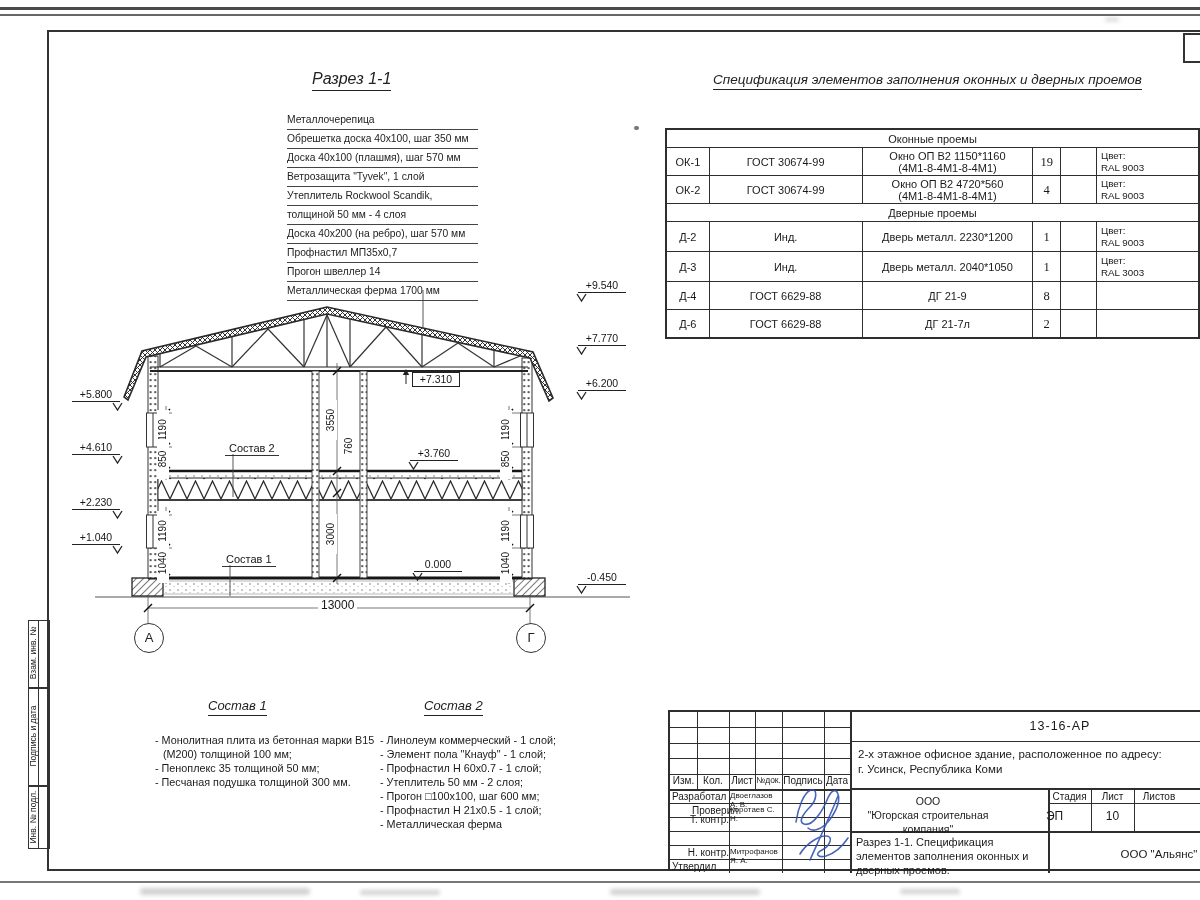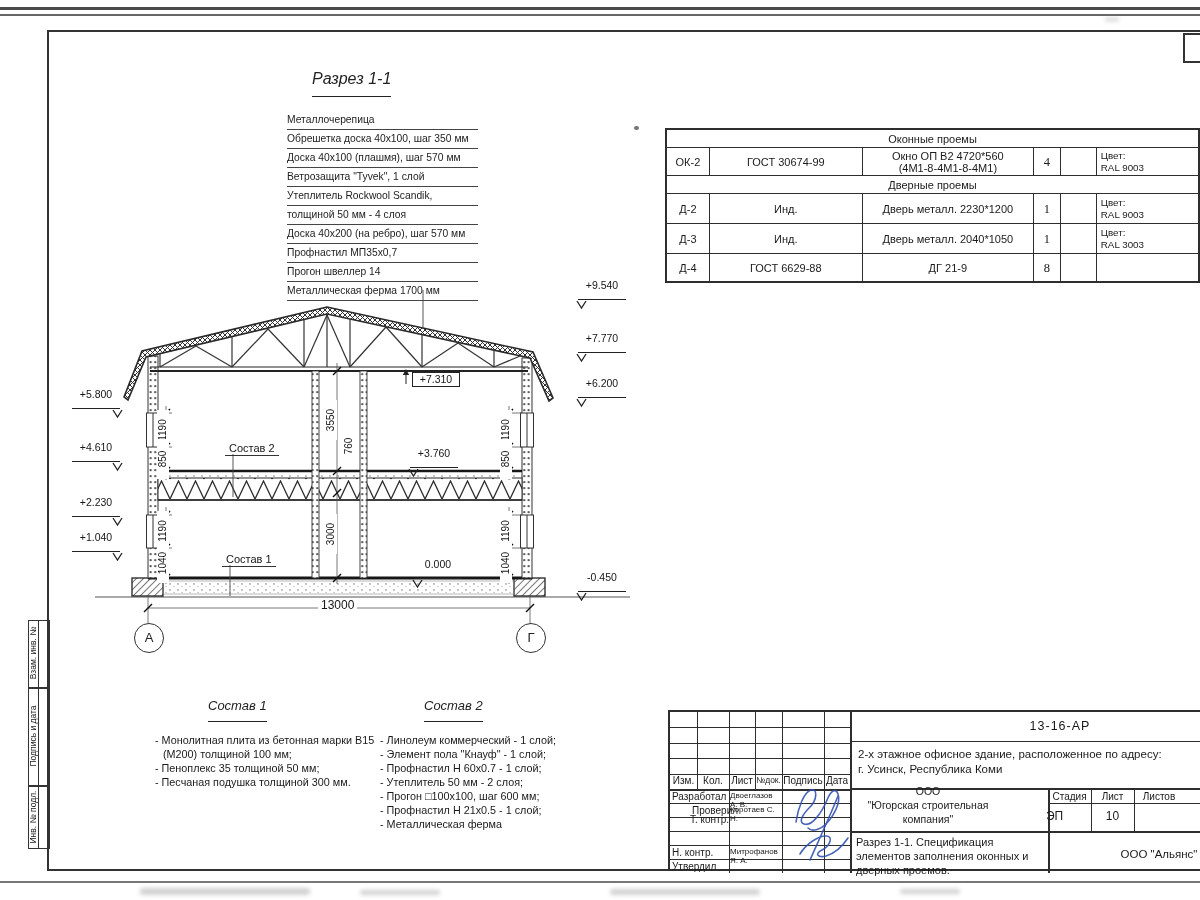--- a/index.html
+++ b/index.html
@@ -11,29 +11,29 @@
   .frame-left{position:absolute;left:47px;top:30px;width:2px;height:841px;background:#333;}
   .frame-top{position:absolute;left:47px;top:30px;width:1153px;height:2px;background:#333;}
   .frame-bottom{position:absolute;left:47px;top:869px;width:1153px;height:2px;background:#333;}
   .corner-box{position:absolute;left:1183px;top:33px;width:20px;height:26px;border:2px solid #333;border-right:none;}
   
   .sb-box{position:absolute;left:28px;width:20px;border:1.5px solid #333;}
   .sb-box .split{position:absolute;left:9px;top:0;bottom:0;width:1px;background:#333;}
   .sb-box span{position:absolute;left:-31px;top:50%;width:70px;margin-top:-6px;text-align:center;
                font-size:8.5px;transform:rotate(-90deg);color:#222;}
   
-  .h-title{position:absolute;font-style:italic;border-bottom:1.2px solid #222;padding-bottom:8px;color:#222;}
+  .h-title{position:absolute;font-style:italic;border-bottom:1.2px solid #222;padding-bottom:2px;color:#222;}
   
   .rooflist{position:absolute;left:287px;top:111px;width:191px;}
   .rooflist div{height:18px;line-height:17px;font-size:10.3px;border-bottom:1px solid #444;
                 overflow:hidden;white-space:nowrap;}
   .rooflist div:first-child{border-bottom:1px solid #444;}
   
   .elev{position:absolute;font-size:10.5px;color:#161616;}
-  .elev .t{display:block;border-bottom:1.2px solid #222;padding:0 4px 8px 4px;min-width:40px;text-align:center;}
+  .elev .t{display:block;border-bottom:1.2px solid #222;padding:0 4px 1px 4px;min-width:40px;text-align:center;}
   .elev svg{position:absolute;}
   .elev.ar svg{right:-3px;top:100%;}
   .elev.al svg{left:-3px;top:100%;}
   .elev.boxed .t{border:1px solid #222;background:#fff;padding:0 3px 1px 3px;}
   
   .dimv{position:absolute;width:40px;height:12px;line-height:12px;text-align:center;font-size:10px;
         transform:rotate(-90deg);background:#fff;color:#161616;}
   .dimh{position:absolute;font-size:11px;color:#161616;background:#fff;padding:0 3px;}
   .draw-label{position:absolute;font-size:11px;border-bottom:1px solid #333;padding:0 4px 1px;color:#161616;}
   
@@ -218,20 +218,21 @@
         <line x1="526" y1="612" x2="534" y2="604"></line>
     </g>
 
     <g stroke="#222" stroke-width="1">
       <line x1="406" y1="384" x2="406" y2="371"></line>
       <path d="M406 369 l-3.2 6 l6.4 0 Z" fill="#222" stroke="none"></path>
     </g>
   </svg>
 
   <div class="h-title" style="left:312px;top:70px;font-size:16px;">Разрез 1-1</div>
+  <div class="h-title" style="left:713px;top:72px;font-size:13.5px;">Спецификация элементов заполнения оконных и дверных проемов</div>
 
   <div class="rooflist">
     <div>Металлочерепица</div>
     <div>Обрешетка доска 40х100, шаг 350 мм</div>
     <div>Доска 40х100 (плашмя), шаг 570 мм</div>
     <div>Ветрозащита "Tyvek", 1 слой</div>
     <div>Утеплитель Rockwool Scandik,</div>
     <div>толщиной 50 мм - 4 слоя</div>
     <div>Доска 40х200 (на ребро), шаг 570 мм</div>
     <div>Профнастил МП35х0,7</div>
@@ -331,20 +332,30 @@
         <col style="width:186px">
         <col style="width:29px">
         <col style="width:40px">
         <col style="width:112px">
       </colgroup>
     <tbody>
     <tr class="sec">
           <td colspan="6">Оконные проемы</td>
         </tr>
     <tr class="it">
+      <td>ОК-1</td>
+      <td>ГОСТ 30674-99</td>
+      <td class="pre">Окно ОП В2 1150*1160
+(4М1-8-4М1-8-4М1)</td>
+      <td class="qty">19</td>
+      <td></td>
+      <td class="note pre">Цвет:
+RAL 9003</td>
+    </tr>
+    <tr class="it">
       <td>ОК-2</td>
       <td>ГОСТ 30674-99</td>
       <td class="pre">Окно ОП В2 4720*560
 (4М1-8-4М1-8-4М1)</td>
       <td class="qty">4</td>
       <td></td>
       <td class="note pre">Цвет:
 RAL 9003</td>
     </tr>
     <tr class="sec">
@@ -366,20 +377,28 @@
       <td class="qty">1</td>
       <td></td>
       <td class="note pre">Цвет:
 RAL 3003</td>
     </tr>
     <tr class="it">
       <td>Д-4</td>
       <td>ГОСТ 6629-88</td>
       <td>ДГ 21-9</td>
       <td class="qty">8</td>
+      <td></td>
+      <td class="note pre"></td>
+    </tr>
+    <tr class="it">
+      <td>Д-6</td>
+      <td>ГОСТ 6629-88</td>
+      <td>ДГ 21-7л</td>
+      <td class="qty">2</td>
       <td></td>
       <td class="note pre"></td>
     </tr>
   </tbody>
     </table>
 
 
   <div class="h-title" style="left:208px;top:698px;font-size:13px;">Состав 1</div>
   <div class="h-title" style="left:424px;top:698px;font-size:13px;">Состав 2</div>
   <div class="sostav-items" style="left:155px;top:733px;width:235px;">
@@ -430,28 +449,28 @@
     <div class="cell c" style="left:59px;top:63px;width:26px;">Лист</div>
     <div class="cell c" style="left:85px;top:63px;width:27px;font-size:8.5px;">№док.</div>
     <div class="cell c" style="left:112px;top:63px;width:42px;">Подпись</div>
     <div class="cell c" style="left:154px;top:63px;width:26px;">Дата</div>
 
     <div class="cell" style="left:2px;top:79px;width:57px;">Разработал</div>
     <div class="cell" style="left:60px;top:79px;width:52px;font-size:8px;">Двоеглазов А. В.</div>
     <div class="cell" style="left:2px;top:93px;width:57px;padding-left:20px;">Проверил</div>
     <div class="cell" style="left:60px;top:93px;width:52px;font-size:8px;">Коротаев С. Н.</div>
     <div class="cell" style="left:2px;top:102px;width:57px;text-align:right;">Т. контр.</div>
-    <div class="cell" style="left:2px;top:135px;width:57px;">Н. контр.</div>
+    <div class="cell" style="left:2px;top:135px;width:57px;text-align:right;">Н. контр.</div>
     <div class="cell" style="left:60px;top:135px;width:52px;font-size:8px;">Митрофанов Я. А.</div>
     <div class="cell" style="left:2px;top:149px;width:57px;">Утвердил</div>
 
     <div class="cell c" style="left:180px;top:7px;width:420px;font-size:12.5px;letter-spacing:1px;">13-16-АР</div>
     <div class="cell pre" style="left:188px;top:35px;width:404px;font-size:11.5px;line-height:15px;">2-х этажное офисное здание, расположенное по адресу:
 г. Усинск, Республика Коми</div>
-    <div class="cell c pre" style="left:180px;top:72px;width:156px;font-size:10.5px;line-height:14px;">ООО
+    <div class="cell c pre" style="left:180px;top:82px;width:156px;font-size:10.5px;line-height:14px;">ООО
 "Югорская строительная компания"</div>
     <div class="cell c" style="left:378px;top:79px;width:43px;">Стадия</div>
     <div class="cell c" style="left:421px;top:79px;width:43px;">Лист</div>
     <div class="cell c" style="left:464px;top:79px;width:50px;">Листов</div>
     <div class="cell c" style="left:363px;top:97px;width:43px;font-size:12px;">ЭП</div>
     <div class="cell c" style="left:421px;top:97px;width:43px;font-size:12px;">10</div>
     <div class="cell c" style="left:464px;top:97px;width:50px;font-size:12px;"></div>
     <div class="cell" style="left:186px;top:123px;width:186px;font-size:11px;line-height:14px;">Разрез 1-1. Спецификация элементов заполнения оконных и дверных проемов.</div>
     <div class="cell c" style="left:378px;top:136px;width:222px;font-size:11.5px;">ООО "Альянс"</div>
   </div>

